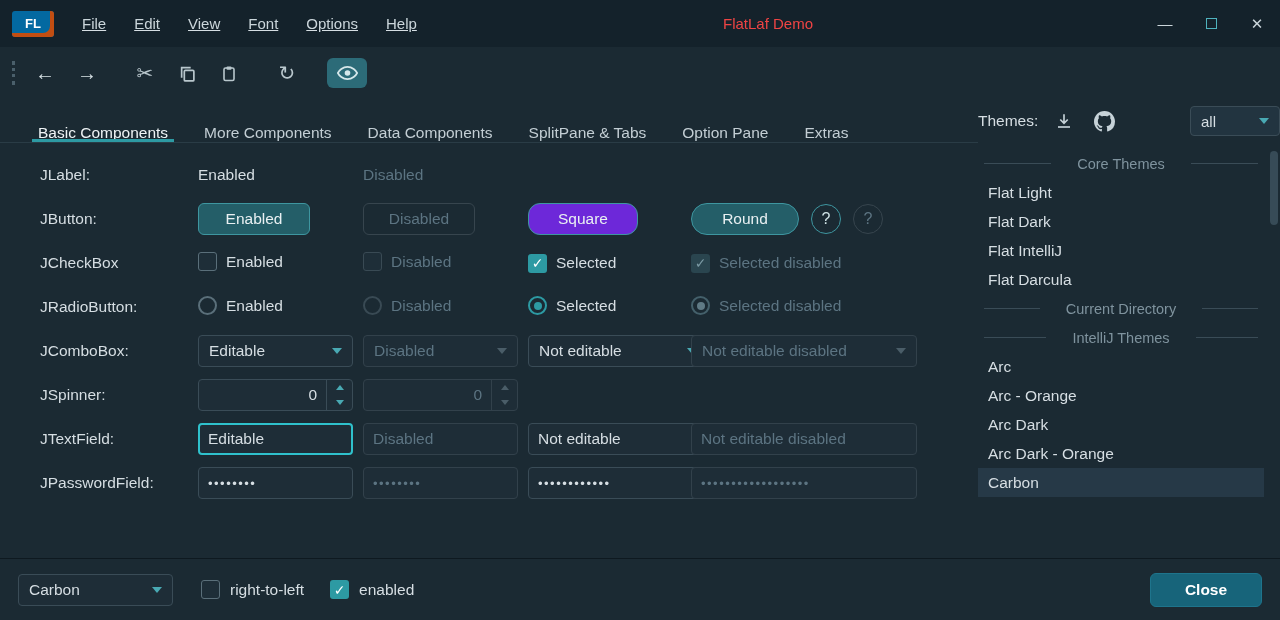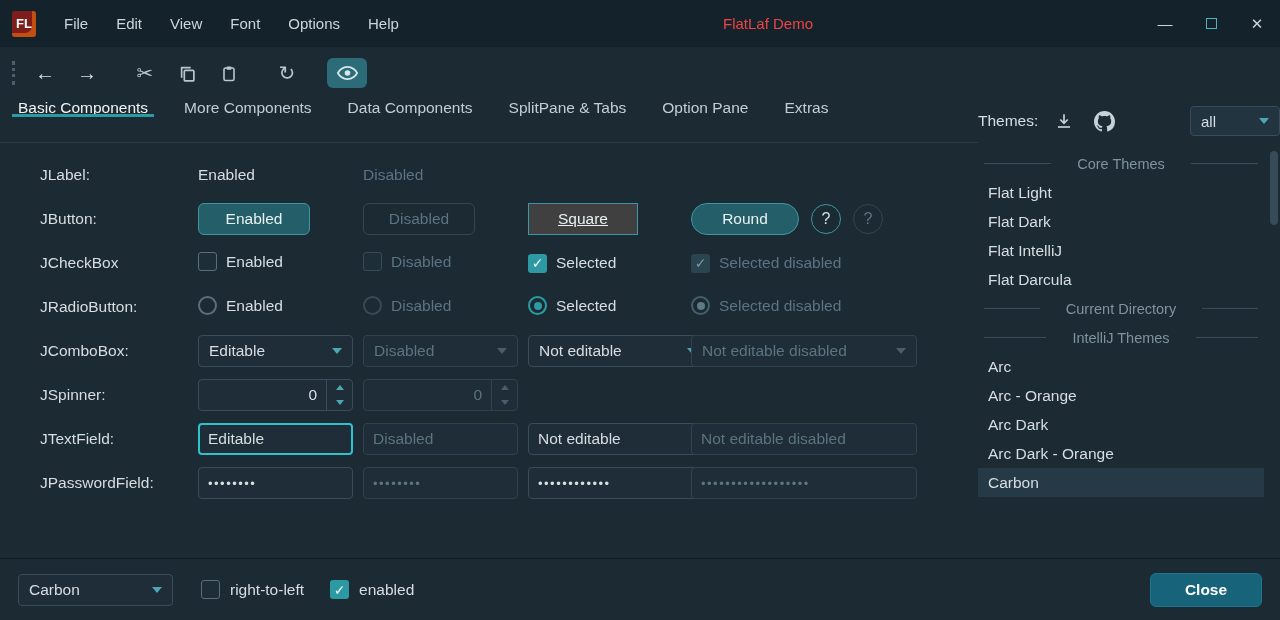--- a/index.html
+++ b/index.html
@@ -6,55 +6,55 @@
   html,body { width:1280px; height:620px; }
   body {
     font-family:"Liberation Sans", sans-serif;
     background:#1B2A33; color:#D6DEE3;
     font-size:15px; overflow:hidden;
     display:flex; flex-direction:column;
   }
 
   
   .titlebar { height:47px; background:#14222B; display:flex; align-items:center; padding-left:12px; position:relative; flex:0 0 auto; }
-  .logo { width:24px; height:26px; background:#7f1d1d; border-radius:3px; color:#fff; font-weight:bold; font-size:13px; display:flex; align-items:center; justify-content:center; margin-right:14px; box-shadow:inset -8px -8px 0 -4px #C24E12; }
-  .menu { display:flex; }
+  .logo { width:42px; height:26px; background:#0369a1; border-radius:3px; color:#fff; font-weight:bold; font-size:13px; display:flex; align-items:center; justify-content:center; margin-right:14px; box-shadow:inset -8px -8px 0 -4px #C24E12; }
+  .menu { display:flex;text-decoration:underline; }
   .menu-item { padding:0 14px; height:47px; display:flex; align-items:center; color:#CBD6DB; font-size:15px; cursor:default; }
   .win-title { position:absolute; left:60%; transform:translateX(-50%); color:#ef4444; font-size:15px; }
   .win-controls { margin-left:auto; display:flex; height:47px; }
   .win-btn { width:46px; height:47px; display:flex; align-items:center; justify-content:center; color:#CBD6DB; font-size:15px; }
   .max-box { width:11px; height:11px; border:1.5px solid #4FB3BE; }
 
   
   .toolbar { height:52px; display:flex; align-items:center; padding-left:10px; flex:0 0 auto; }
   .grip { height:24px; border-left:3px dotted #4A5F6B; margin:0 12px 0 2px; }
   .tbtn { min-width:36px; height:30px; display:flex; align-items:center; justify-content:center; color:#D8E2E6; border-radius:6px; margin-right:6px; }
   .tbtn.glyph { font-size:20px; }
   .tbtn.icon16 { color:#B9C7CD; }
   .tbtn.toggled { background:#2C6B78; }
   .tb-gap { width:16px; }
 
   
   .content { flex:1 1 auto; display:flex; }
   .left { flex:1; display:flex; flex-direction:column; min-width:0; }
 
-  .tabstrip { height:44px; display:flex; align-items:flex-start; border-bottom:1px solid #2A3C46; }
+  .tabstrip { height:44px; display:flex; align-items:flex-end; padding-left:20px; border-bottom:1px solid #2A3C46; }
   .tab { padding:0 18px; display:flex; align-items:center; color:#C3CED4; font-size:15.5px; position:relative; }
   .tab.selected { color:#EFF4F6; }
   .tab.selected::after { content:""; position:absolute; left:12px; right:12px; bottom:0; height:3px; background:#2D9AA3; }
 
   .grid { padding:10px 0 0 40px; }
   .row { display:grid; grid-template-columns:158px 165px 165px 163px 1fr; align-items:center; height:44px; }
   .row-label { color:#D6DEE3; font-size:15.5px; }
   .txt { font-size:15.5px; }
   .dis { color:#5C7482 !important; }
 
   .btn { height:32px; min-width:112px; padding:0 14px; border-radius:6px; display:inline-flex; align-items:center; justify-content:center; font-size:15.5px; color:#E9F0F2; background:#245E68; border:1px solid #3E96A0; }
   .btn.disabled { background:transparent; border-color:#37454E; color:#5C7482; }
-  .btn.square { border-radius:0; background:#404040; min-width:110px;text-decoration:underline; }
+  .btn.square { border-radius:12px; background:#6d28d9; min-width:110px; }
   .btn.round { border-radius:16px; min-width:108px; }
   .help-btn { width:30px; height:30px; border-radius:50%; border:1px solid #3E96A0; color:#CFE3E6; display:inline-flex; align-items:center; justify-content:center; font-size:16px; margin-left:12px; }
   .help-btn.disabled { border-color:#37454E; color:#5C7482; }
 
   .check-wrap { display:inline-flex; align-items:center; gap:9px; font-size:15.5px; }
   .cb { width:19px; height:19px; border-radius:3px; border:1.5px solid #5A6F7A; background:#1E2E38; display:inline-flex; align-items:center; justify-content:center; flex:0 0 auto; }
   .cb.disabled { border-color:#394A54; }
   .cb.checked { background:#2D9AA3; border:none; }
   .cb.checked .check { color:#fff; font-size:14px; line-height:1; }
   .cb.checked.disabled { background:#2A454F; }

